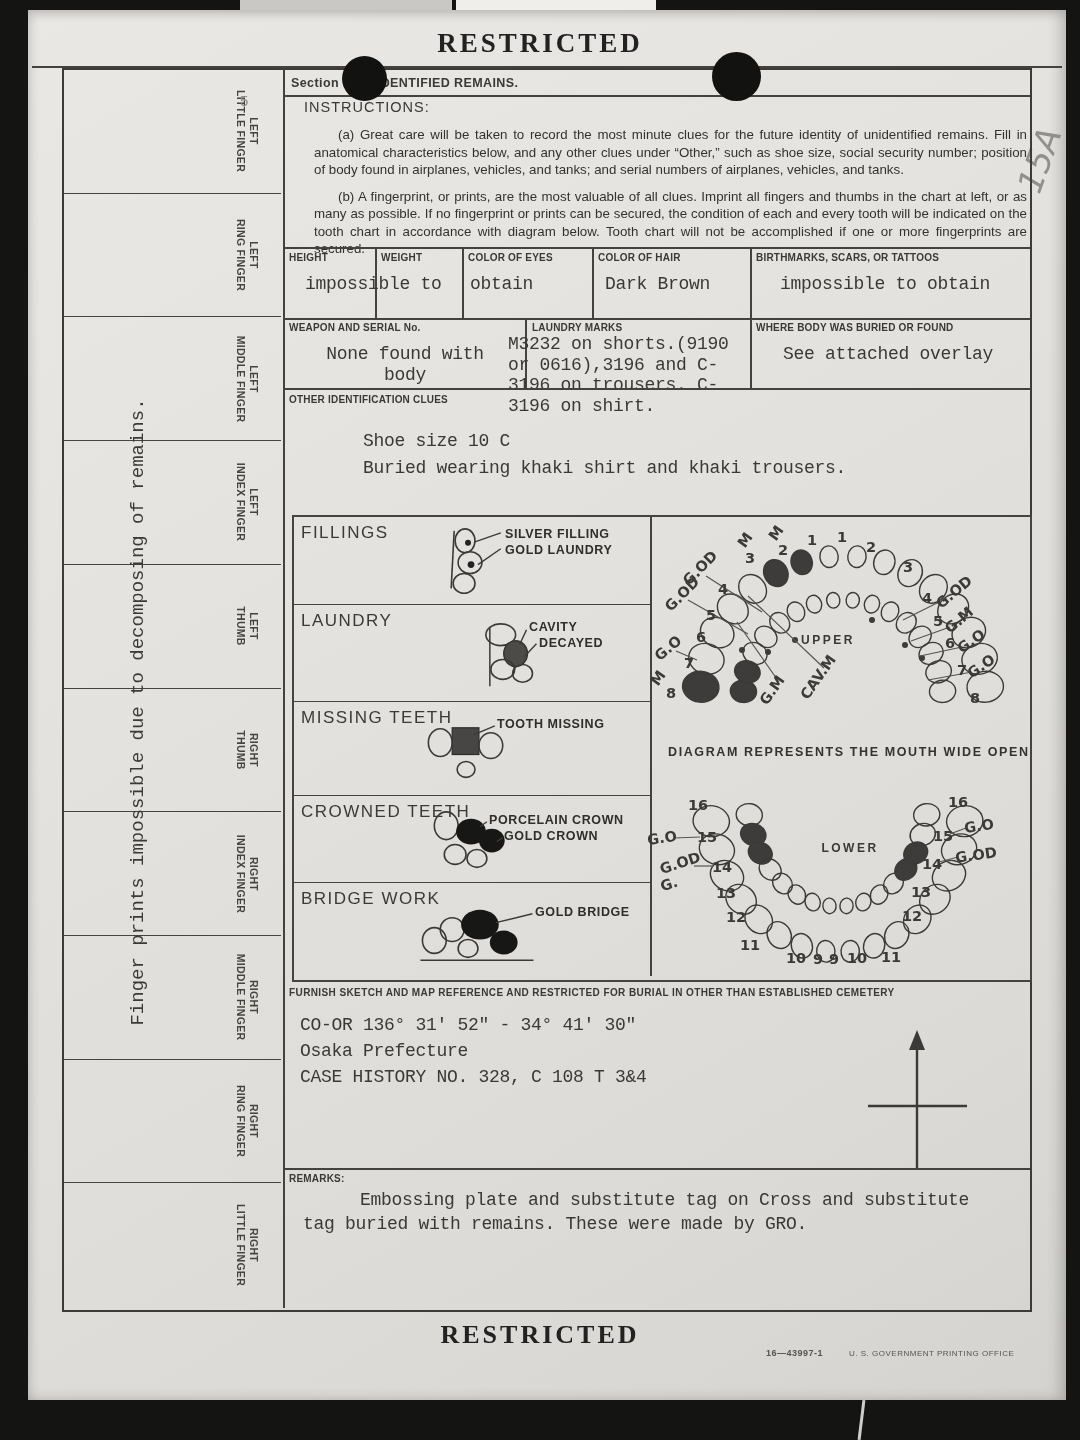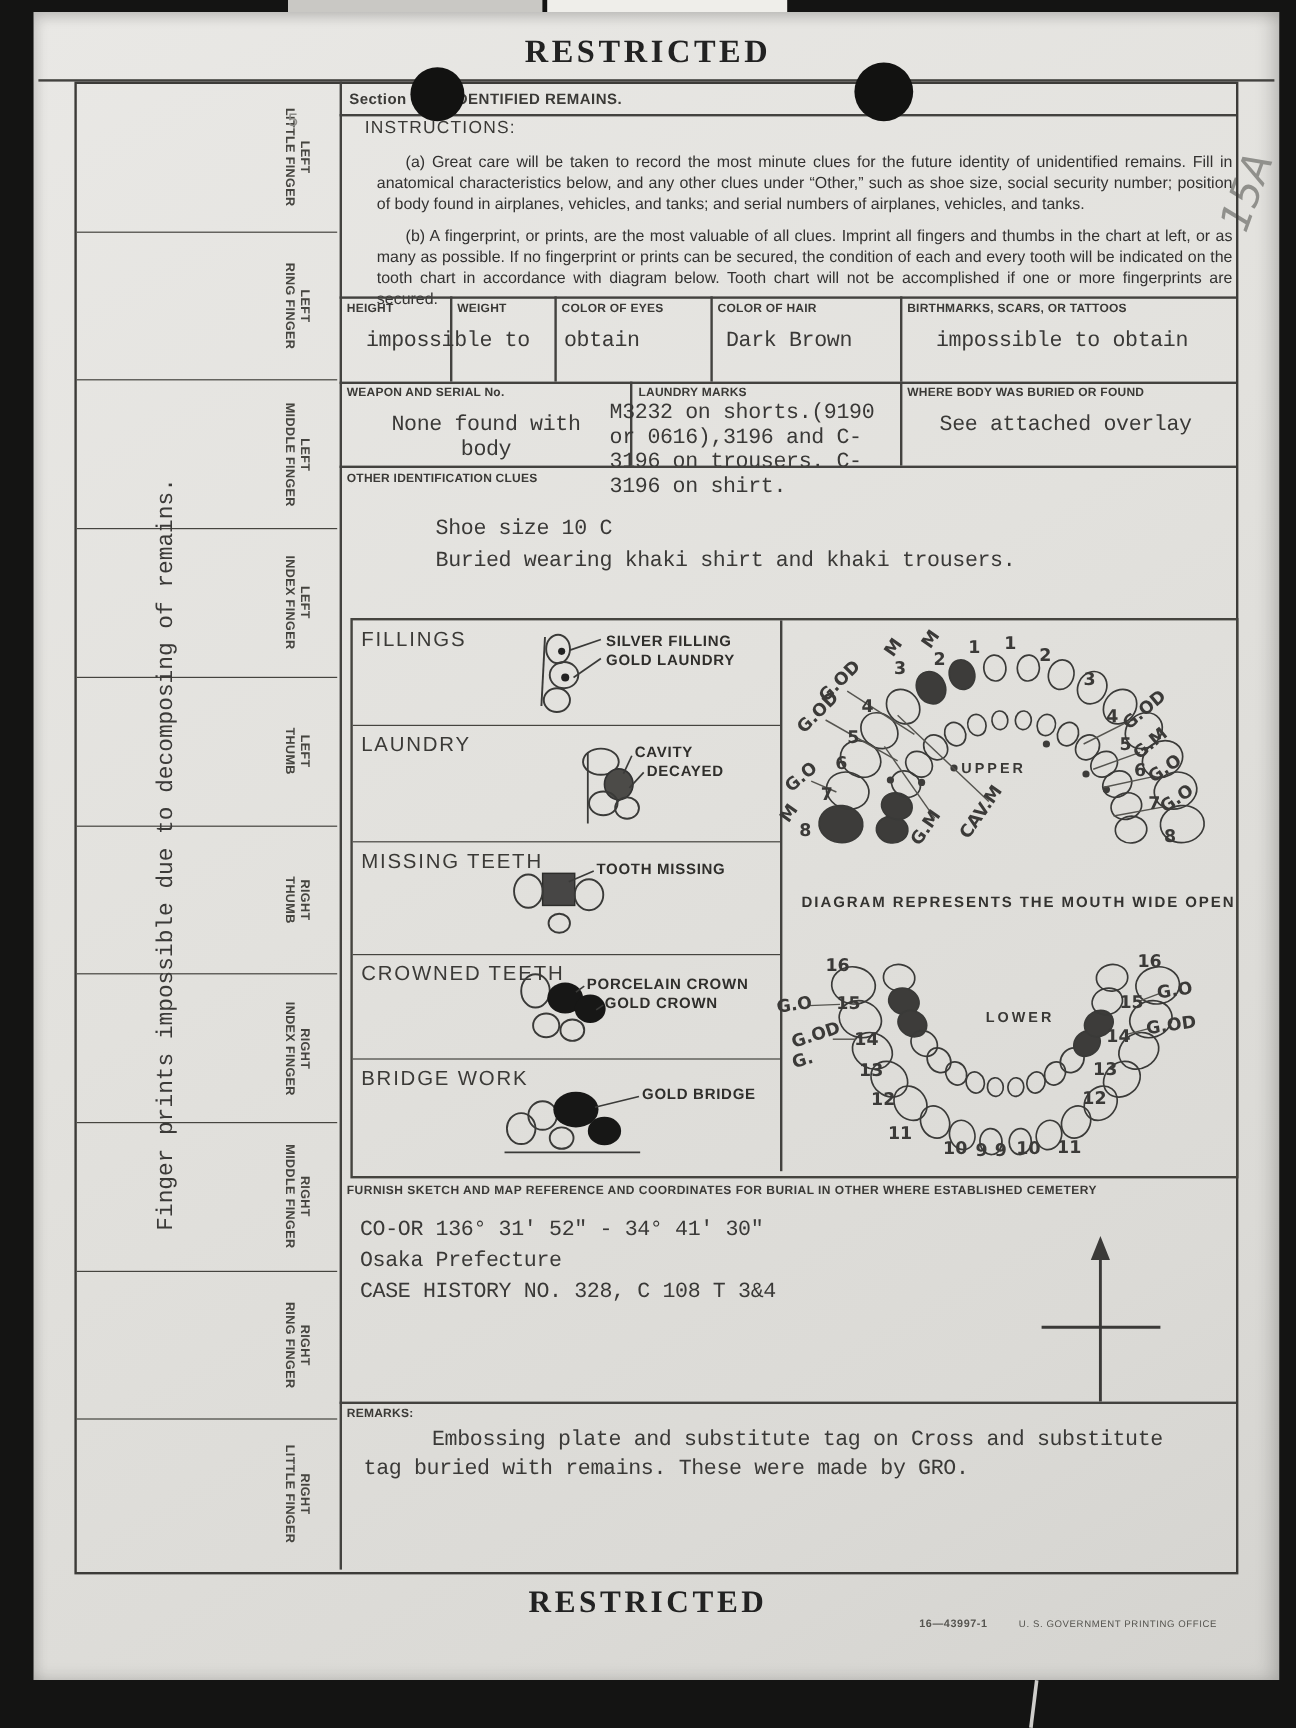--- a/index.html
+++ b/index.html
@@ -234,21 +234,21 @@
         <ellipse cx="210" cy="60" rx="14" ry="12" fill="#171716"></ellipse>
         <ellipse cx="174" cy="66" rx="10" ry="9" fill="none" stroke="#3a3a38" stroke-width="1.6"></ellipse>
         <line x1="202" y1="40" x2="239" y2="31" stroke="#3a3a38" stroke-width="1.4"></line>
       </svg>
       <span class="legend-title">BRIDGE WORK</span>
       <span class="callout" style="left:241px;top:22px;">GOLD BRIDGE</span>
     </div>
   </div>
 </div>
 
-<div class="lbl" style="left:289px;top:987px;letter-spacing:.4px;">FURNISH SKETCH AND MAP REFERENCE AND COORDINATES FOR BURIAL IN OTHER WHERE ESTABLISHED CEMETERY</div>
+<div class="lbl" style="left:289px;top:987px;letter-spacing:.4px;">FURNISH SKETCH AND MAP REFERENCE AND RESTRICTED FOR BURIAL IN OTHER THAN ESTABLISHED CEMETERY</div>
 <div class="typed" style="left:300px;top:1012px;line-height:26px;">CO-OR 136° 31' 52" - 34° 41' 30"
 Osaka Prefecture
 CASE HISTORY NO. 328, C 108 T 3&amp;4</div>
 
 <div class="hline" style="left:283px;top:1168px;width:747px;height:1.5px;"></div>
 <div class="lbl" style="left:289px;top:1173px;">REMARKS:</div>
 <div class="typed" style="left:360px;top:1190px;">Embossing plate and substitute tag on Cross and substitute</div>
 <div class="typed" style="left:303px;top:1214px;text-align:right;">tag buried with remains.  These were made by GRO.</div>
 
 <svg id="teeth" class="overlay-svg">

